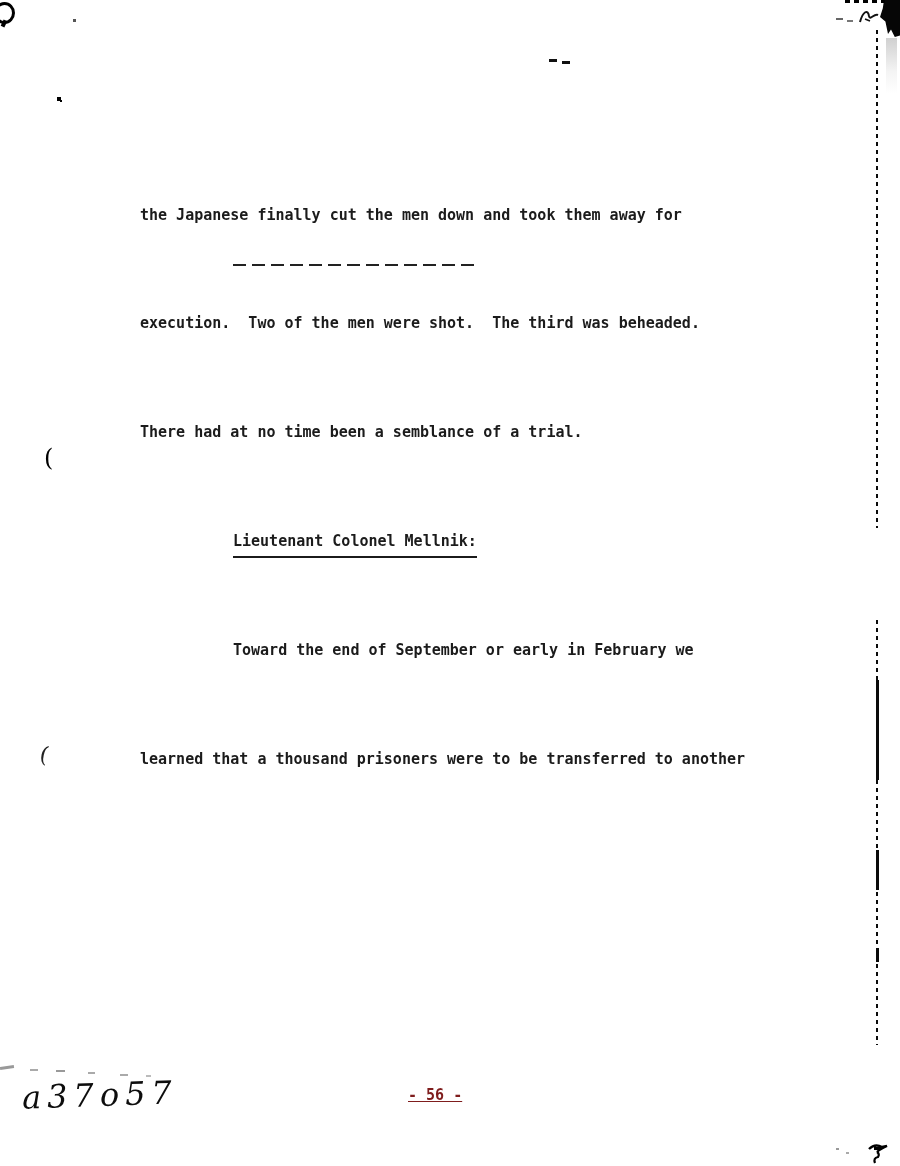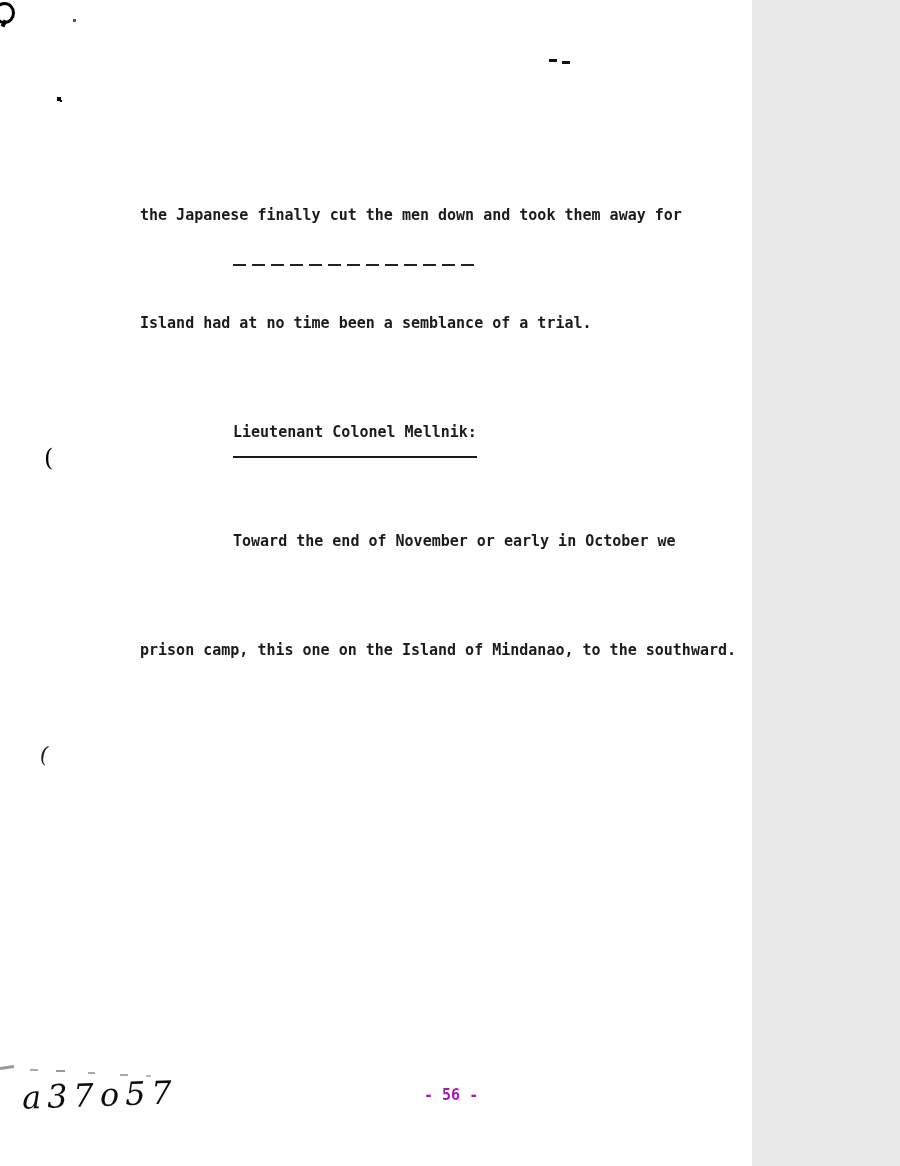--- a/index.html
+++ b/index.html
@@ -1,56 +1,57 @@
 <!DOCTYPE html>
 <html><head>
 <meta charset="utf-8">
 <style>
   html, body { margin: 0; padding: 0; background: #e8e8e8; }
   .page {
     position: relative;
-    width: 752px;
+    width: 900px;
     height: 1166px;
     background: #ffffff;
     overflow: hidden;
     font-family: "DejaVu Sans Mono", "Liberation Mono", monospace;
   }
   
   .text-block {
     position: absolute;
     left: 140px;
     top: 124px;
     width: 640px;
     font-size: 15px;
     font-weight: bold;
     line-height: 36.3px;
     color: #1b1b1b;
     letter-spacing: 0;
     white-space: pre;
   }
   .line { height: 36.3px; }
   .indent { padding-left: 93px; }
-  .underlined { border-bottom: 2px solid #1b1b1b; padding-bottom: 15px; }
+  .underlined { border-bottom: 2px solid #1b1b1b; padding-bottom: 6px; }
   .dashed-underline {
     position: absolute;
     left: 233px;
     top: 264px;
     width: 247px;
     height: 2px;
     background: repeating-linear-gradient(90deg, #222 0 13px, transparent 13px 19px);
   }
   
   .page-number {
     position: absolute;
-    left: 424px;
+    left: 408px;
     top: 1086px;
     font-size: 15px;
     font-weight: bold;
-    color: #a21caf;
+    color: #7f1d1d;
     white-space: pre;
+    text-decoration: underline;
   }
   .handwriting {
     position: absolute;
     left: 22px;
     top: 1076px;
     font-family: "DejaVu Serif", "Liberation Serif", serif;
     font-style: italic;
     font-size: 32px;
     letter-spacing: 6px;
     color: #0d0d0d;
@@ -99,24 +100,25 @@
   .faint-dot-2 { left: 846px; top: 1152px; width: 3px; height: 2px; background: #aaa; }
   svg { display: block; }
 </style>
 </head>
 <body>
 
 <div class="page">
 
   <div class="text-block">
     <div class="line">the Japanese finally cut the men down and took them away for</div>
-    <div class="line">Island had at no time been a semblance of a trial.</div>
+    <div class="line">execution.  Two of the men were shot.  The third was beheaded.</div>
+    <div class="line">There had at no time been a semblance of a trial.</div>
     <div class="line indent"><span class="underlined">Lieutenant Colonel Mellnik:</span></div>
-    <div class="line indent">Toward the end of November or early in October we</div>
-    <div class="line">prison camp, this one on the Island of Mindanao, to the southward.</div>
+    <div class="line indent">Toward the end of September or early in February we</div>
+    <div class="line">learned that a thousand prisoners were to be transferred to another</div>
     
   </div>
 
   <div class="dashed-underline"></div>
 
   <div class="page-number">- 56 -</div>
   <div class="handwriting">a37o57</div>
 
   <div class="artifact corner-blob"></div>
   <div class="artifact corner-blob-dot"></div>

